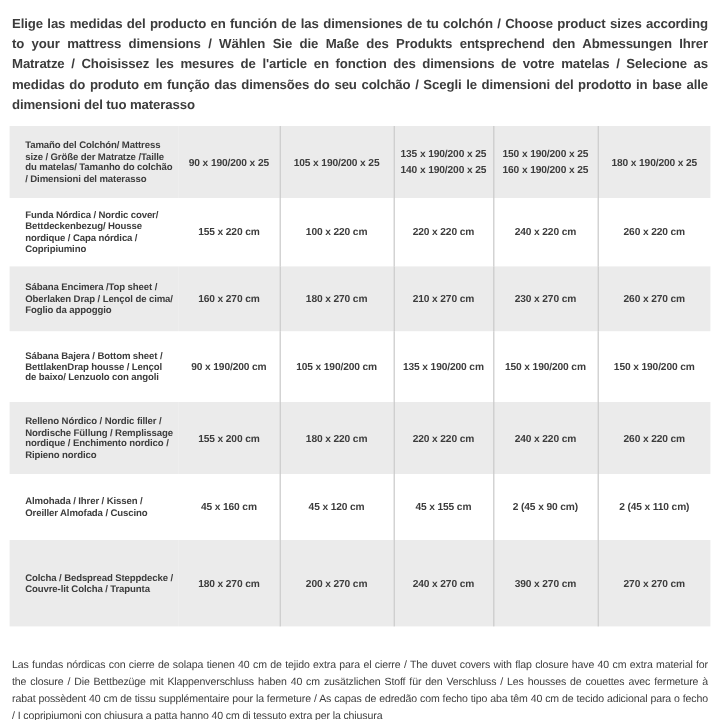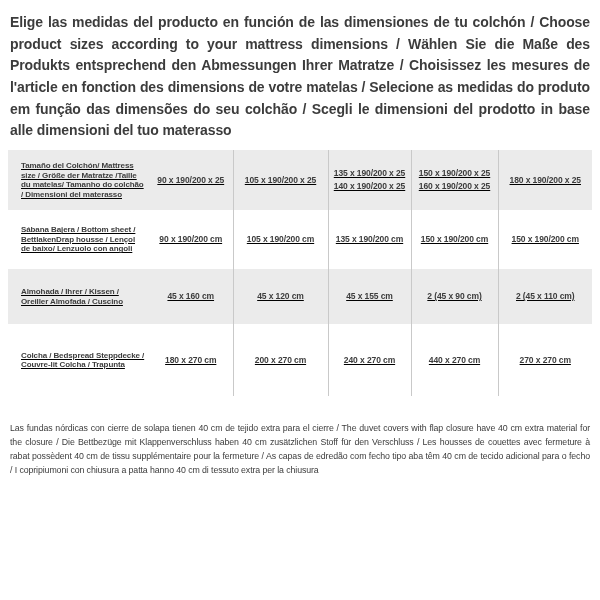--- a/index.html
+++ b/index.html
@@ -12,32 +12,31 @@
     overflow: hidden;
   }
   .page {
     width: 600px;
     height: 600px;
     box-sizing: border-box;
     padding: 12px 8px 0 8px;
   }
   .top-note {
     margin: 0 2px 8px 2px;
-    font-size: 14px;
+    font-size: 11px;
     font-weight: bold;
     line-height: 1.55;
     color: #3c3c3c;
     text-align: justify;
     letter-spacing: -0.1px;
   }
   table.size-table {
     border-collapse: collapse;
     table-layout: fixed;
     width: 584px;
-    text-decoration: underline;
   }
   table.size-table td {
     vertical-align: middle;
     color: #3c3c3c;
     font-weight: bold;
     letter-spacing: -0.1px;
   }
   table.size-table tr:nth-child(odd) {
     background: #ebebeb;
   }
@@ -87,42 +86,66 @@
       <tr style="height:60px">
         <td class="label">Tamaño del Colchón/ Mattress size / Größe der Matratze /Taille du matelas/ Tamanho do colchão / Dimensioni del materasso</td>
         <td class="val">90 x 190/200 x 25</td>
         <td class="val">105 x 190/200 x 25</td>
         <td class="val">135 x 190/200 x 25
 140 x 190/200 x 25</td>
         <td class="val">150 x 190/200 x 25
 160 x 190/200 x 25</td>
         <td class="val">180 x 190/200 x 25</td>
       </tr>
+      <tr style="height:57px">
+        <td class="label">Funda Nórdica /  Nordic cover/ Bettdeckenbezug/ Housse nordique  / Capa nórdica / Copripiumino</td>
+        <td class="val">155 x 220 cm</td>
+        <td class="val">100 x 220 cm</td>
+        <td class="val">220 x 220 cm</td>
+        <td class="val">240 x 220 cm</td>
+        <td class="val">260 x 220 cm</td>
+      </tr>
+      <tr style="height:54px">
+        <td class="label">Sábana Encimera /Top sheet / Oberlaken Drap / Lençol de cima/ Foglio da appoggio</td>
+        <td class="val">160 x 270 cm</td>
+        <td class="val">180 x 270 cm</td>
+        <td class="val">210 x 270 cm</td>
+        <td class="val">230 x 270 cm</td>
+        <td class="val">260 x 270 cm</td>
+      </tr>
       <tr style="height:59px">
         <td class="label">Sábana Bajera / Bottom sheet / BettlakenDrap housse / Lençol de baixo/ Lenzuolo con angoli</td>
         <td class="val">90 x 190/200 cm</td>
         <td class="val">105 x 190/200 cm</td>
         <td class="val">135 x 190/200 cm</td>
         <td class="val">150 x 190/200 cm</td>
         <td class="val">150 x 190/200 cm</td>
+      </tr>
+      <tr style="height:60px">
+        <td class="label">Relleno Nórdico / Nordic filler / Nordische Füllung / Remplissage nordique / Enchimento nordico / Ripieno nordico</td>
+        <td class="val">155 x 200 cm</td>
+        <td class="val">180 x 220 cm</td>
+        <td class="val">220 x 220 cm</td>
+        <td class="val">240 x 220 cm</td>
+        <td class="val">260 x 220 cm</td>
       </tr>
       <tr style="height:55px">
         <td class="label">Almohada  / Ihrer / Kissen / Oreiller Almofada / Cuscino</td>
         <td class="val">45 x 160 cm</td>
         <td class="val">45 x 120 cm</td>
         <td class="val">45 x 155 cm</td>
         <td class="val">2 (45 x 90 cm)</td>
         <td class="val">2 (45 x 110 cm)</td>
       </tr>
       <tr style="height:72px">
         <td class="label">Colcha / Bedspread Steppdecke / Couvre-lit Colcha / Trapunta</td>
         <td class="val">180 x 270 cm</td>
         <td class="val">200 x 270 cm</td>
         <td class="val">240 x 270 cm</td>
-        <td class="val">440 x 270 cm</td>
+        <td class="val">390 x 270 cm</td>
         <td class="val">270 x 270 cm</td>
       </tr>
     </tbody>
   </table>
 
   <p class="footer-note">Las fundas nórdicas con cierre de solapa tienen 40 cm de tejido extra para el cierre  /  The duvet covers with flap closure have 40 cm extra material for the closure / Die Bettbezüge mit Klappenverschluss haben 40 cm zusätzlichen Stoff für den Verschluss / Les housses de couettes avec fermeture à rabat possèdent 40 cm de tissu supplémentaire pour la fermeture / As capas de edredão com fecho tipo aba têm 40 cm de tecido adicional para o fecho / I copripiumoni con chiusura a patta hanno 40 cm di tessuto extra per la chiusura</p>
 
 </div>
 
 </body></html>

